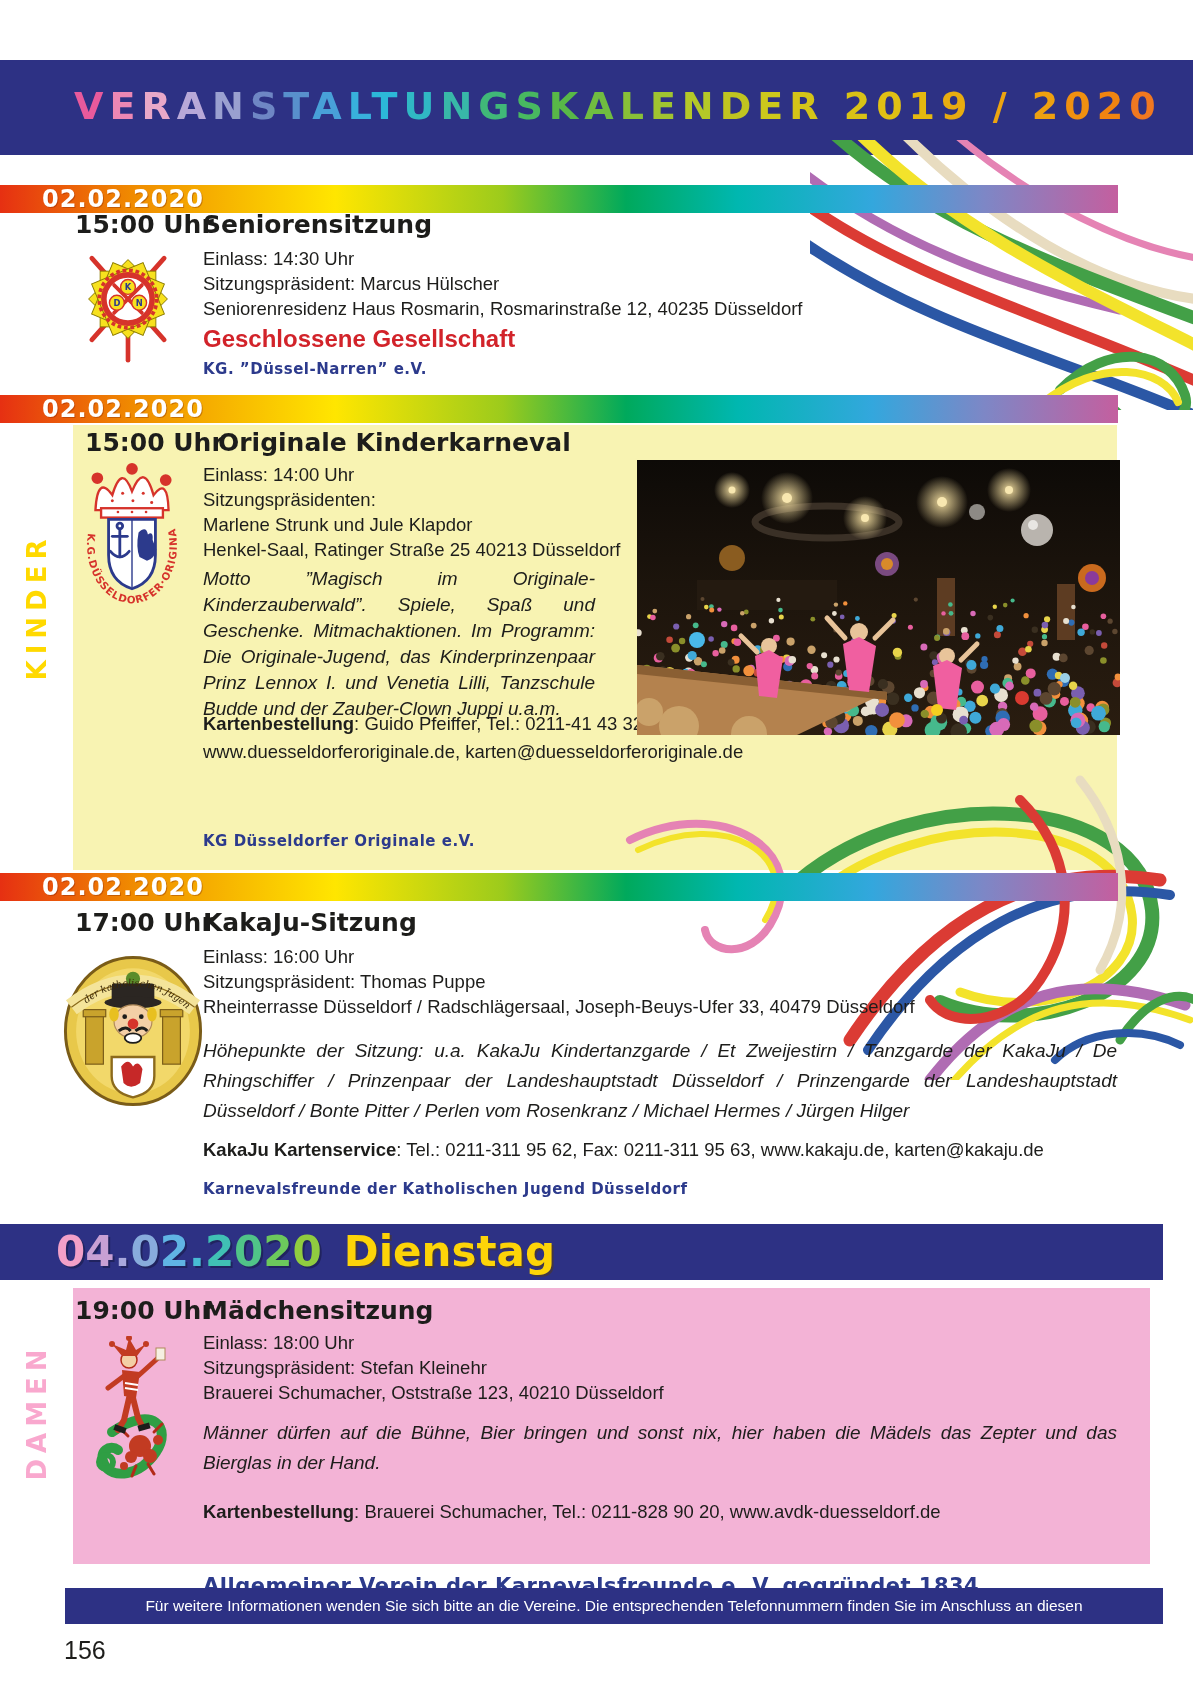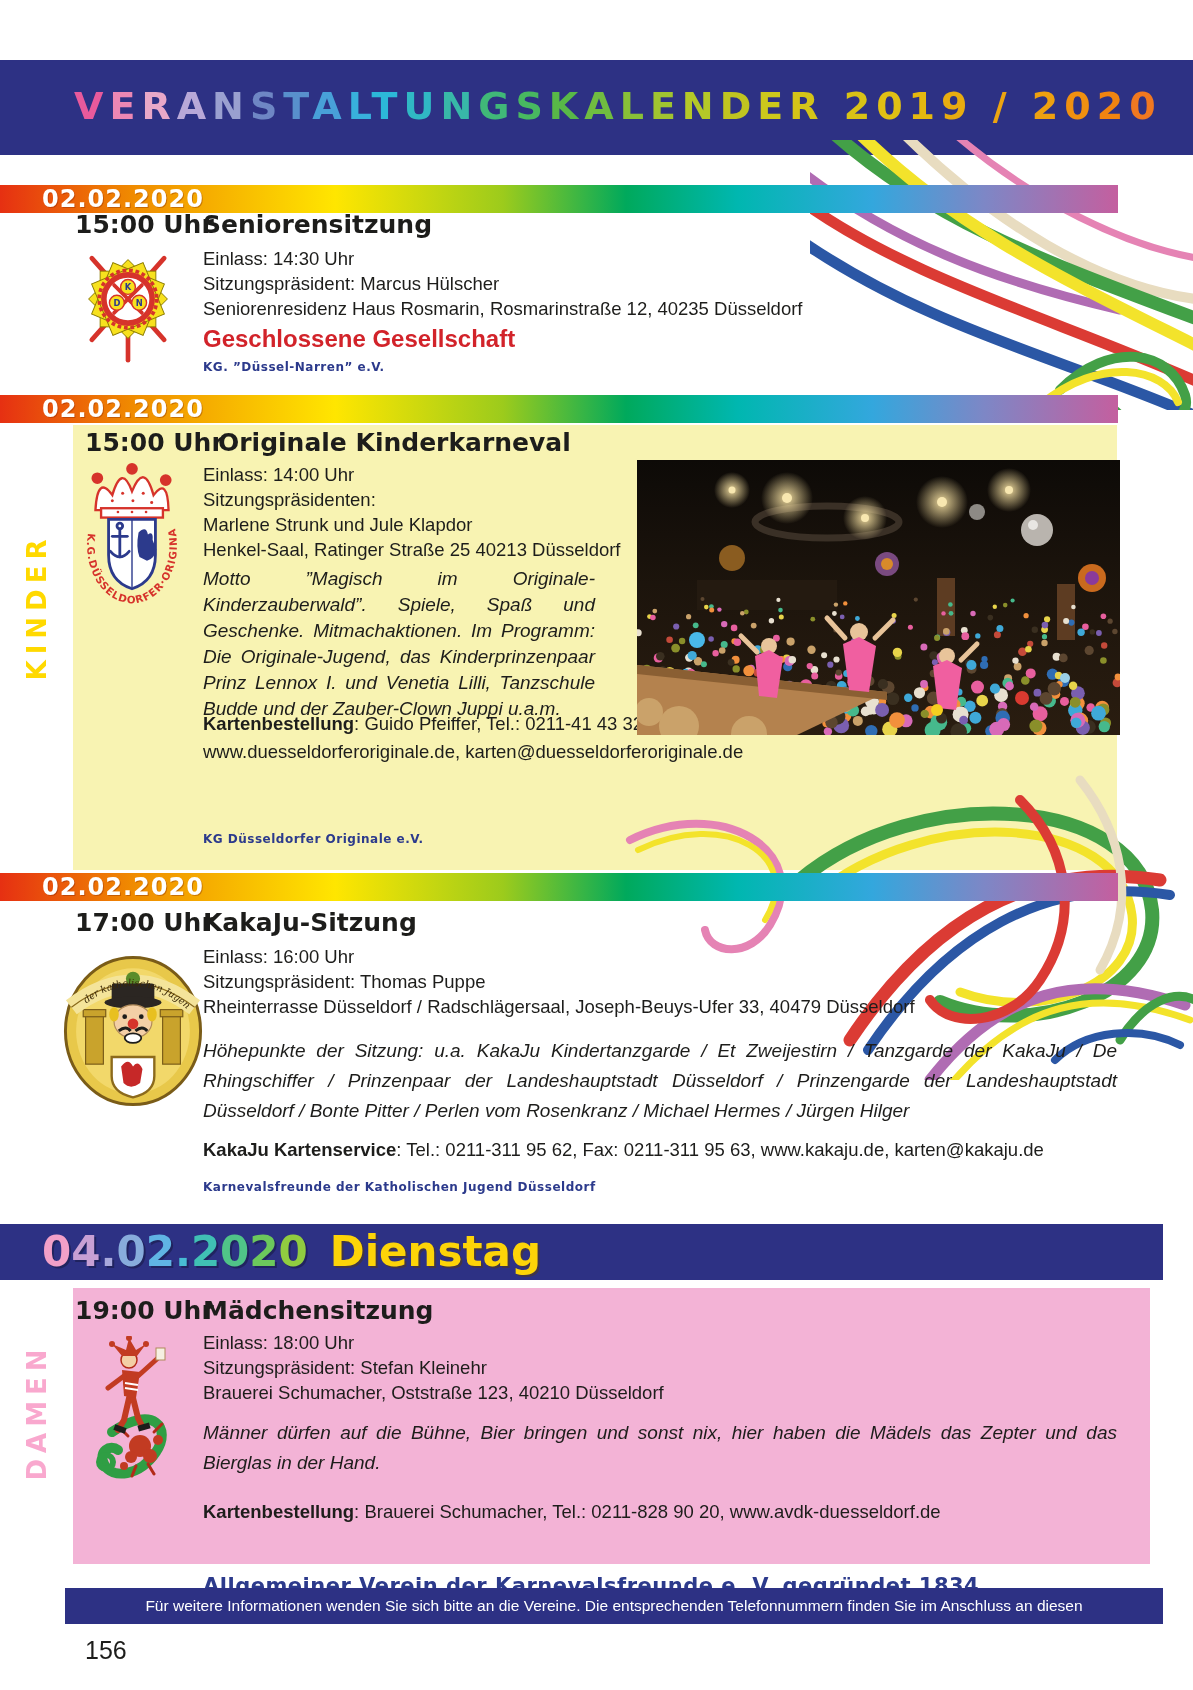--- a/index.html
+++ b/index.html
@@ -26,40 +26,40 @@
     font-size:24px;line-height:28px;padding-left:42px;letter-spacing:1px;
     text-shadow:1px 1px 0 rgba(120,30,0,.35);}
 
   .time{font-family:"DejaVu Sans",sans-serif;font-weight:bold;font-size:25px;white-space:nowrap;}
   .etitle{font-family:"DejaVu Sans",sans-serif;font-weight:bold;font-size:25px;white-space:nowrap;}
   .details div{font-size:18.5px;line-height:25px;}
   .desc{font-style:italic;font-size:19px;line-height:26px;text-align:justify;}
   .tickets{font-size:18.5px;line-height:28px;}
   .tickets b{font-weight:bold;}
   .notice{font-family:"Liberation Sans",sans-serif;font-weight:bold;font-size:24px;color:var(--notice-red);}
-  .org{font-family:"DejaVu Sans",sans-serif;font-weight:bold;font-size:12px;color:var(--org-blue);
+  .org{font-family:"DejaVu Sans",sans-serif;font-weight:bold;font-size:15px;color:var(--org-blue);
        letter-spacing:.5px;white-space:nowrap;}
 
   .yellow-box{left:73px;top:425px;width:1044px;height:445px;background:var(--yellow-box);}
   .pink-box{left:73px;top:1288px;width:1077px;height:276px;background:var(--pink-box);}
 
   .side-label{width:200px;height:30px;text-align:center;transform:rotate(-90deg);
     font-family:"DejaVu Sans",sans-serif;font-weight:bold;font-size:26px;letter-spacing:6px;}
   .kinder{left:-63px;top:592px;color:var(--kinder-yellow);}
   .damen{left:-63px;top:1397px;color:var(--damen-pink);}
 
   .day-bar{left:0;top:1224px;width:1163px;height:56px;background:var(--navy);}
   .day-bar .inner{padding-left:42px;line-height:56px;white-space:nowrap;
-    font-family:"DejaVu Sans",sans-serif;font-weight:bold;font-size:42px;}
+    font-family:"DejaVu Sans",sans-serif;font-weight:bold;font-size:42px;margin-left:14px;}
   .day-date span{text-shadow:2px 2px 0 rgba(0,0,0,.28);}
   .day-weekday{color:#fdd408;margin-left:22px;text-shadow:2px 2px 0 rgba(90,60,0,.45);}
 
   .footer-bar{left:65px;top:1588px;width:1098px;height:36px;background:var(--navy);}
   .footer-bar span{display:block;color:#fff;font-size:15.5px;line-height:36px;text-align:center;}
-  .page-number{left:64px;top:1636px;font-size:25px;margin-left:21px;}
+  .page-number{left:64px;top:1636px;font-size:25px;}
 
   .photo{left:637px;top:460px;width:483px;height:275px;}
   svg{display:block;}
 </style>
 </head>
 <body>
 
 <div class="page">
 
   <div class="abs header-bar"></div>

